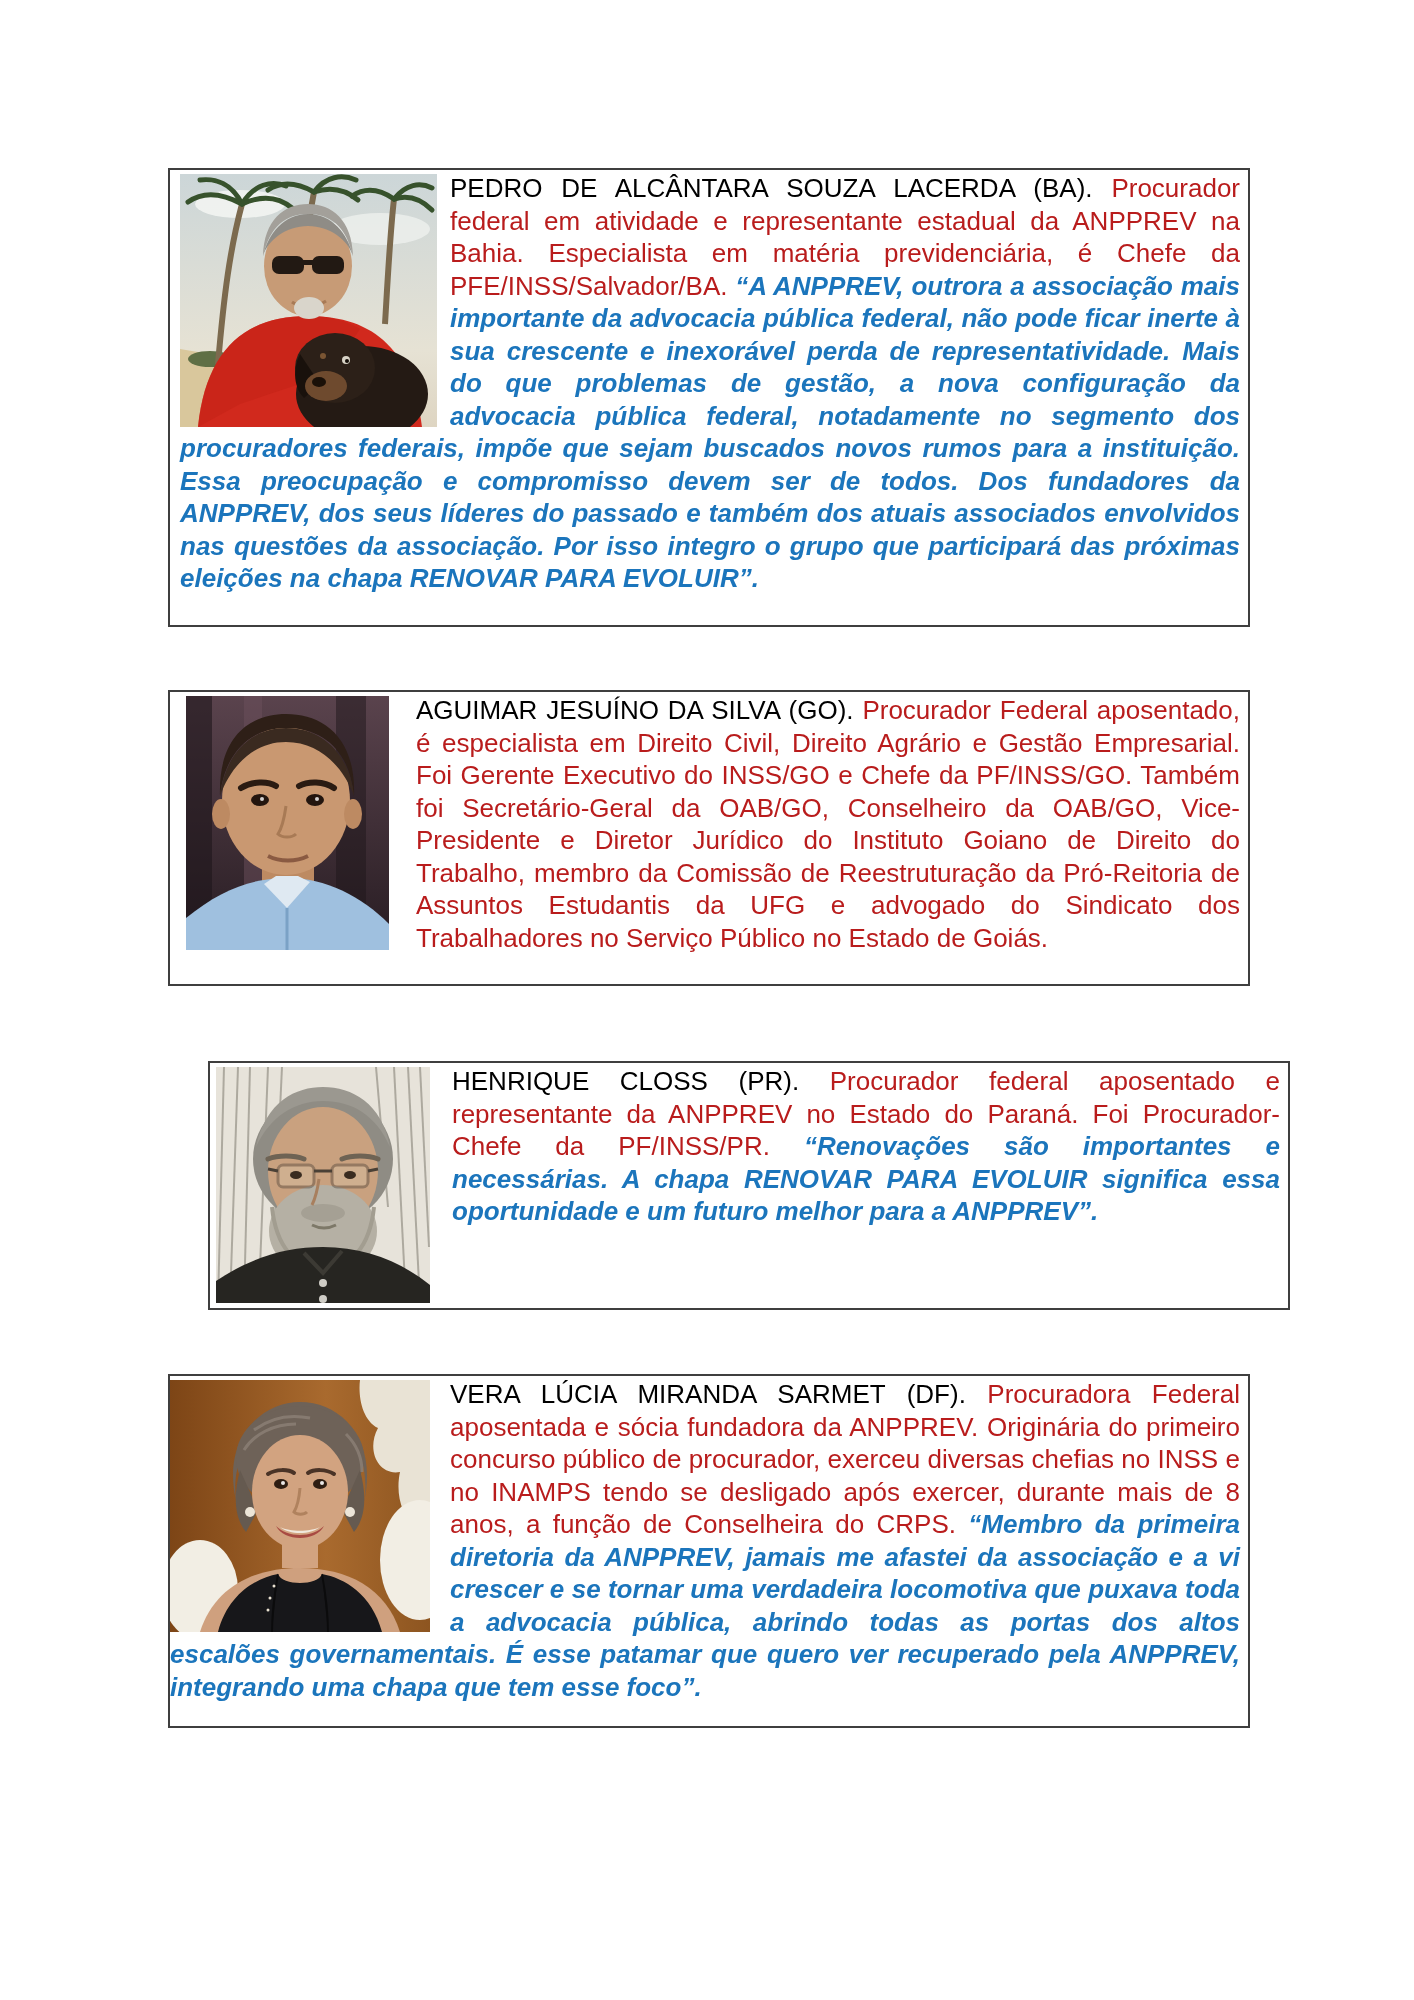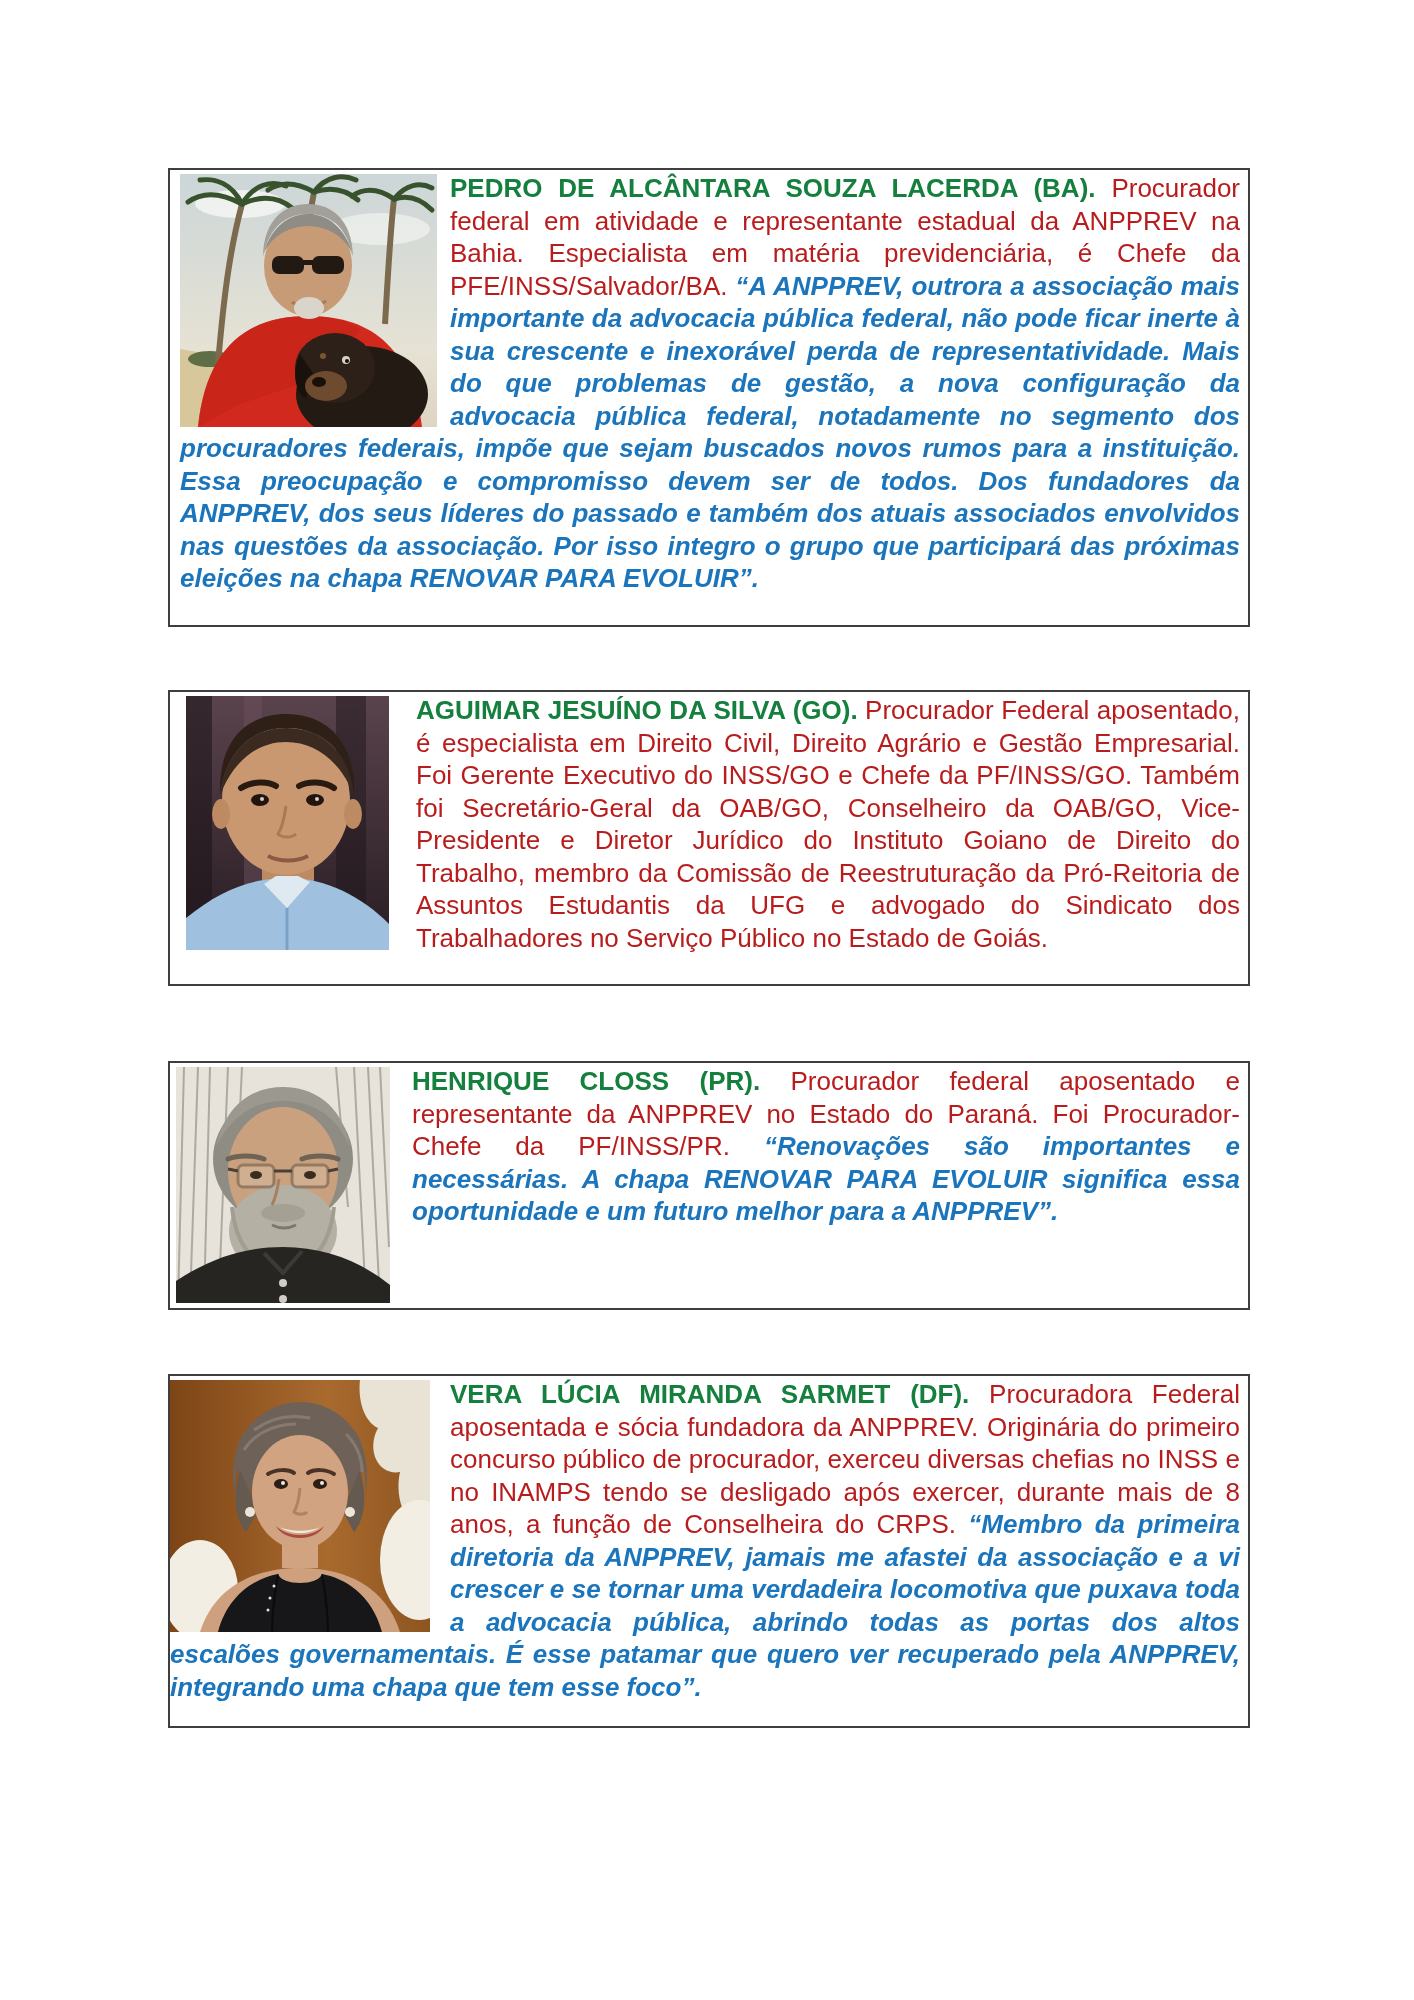--- a/index.html
+++ b/index.html
@@ -23,26 +23,26 @@
     overflow:hidden;
   }
   .photo{float:left;background:#ddd;overflow:hidden;}
   .photo svg{display:block;}
 
   
   #box-pedro   {height:459px;margin-bottom:63px;padding:2px 8px 0 10px;}
   #box-pedro .photo   {width:257px;height:253px;margin:2px 13px 3px 0;}
   #box-aguimar {height:296px;margin-bottom:75px;padding:2px 8px 0 16px;}
   #box-aguimar .photo {width:203px;height:254px;margin:2px 27px 2px 0;}
-  #box-henrique{height:249px;margin-bottom:64px;padding:2px 8px 0 6px;}
+  #box-henrique{height:249px;margin-bottom:64px;padding:2px 8px 0 6px;margin-left:40px;}
   #box-henrique .photo{width:214px;height:236px;margin:2px 22px 2px 0;}
   #box-vera    {height:354px;padding:2px 8px 0 0;}
   #box-vera .photo    {width:260px;height:252px;margin:2px 20px 4px 0;}
 
-  .name{font-weight:bold;color:#15803d;}
+  .name{font-weight:normal;color:#000000;}
   .bio{color:#b91c1c;}
   .quote{font-weight:bold;font-style:italic;color:#1b75bc;}
 </style>
 </head>
 <body>
 
 <div class="page">
   <div class="boxes">
 
     <div class="profile-box" id="box-pedro">

